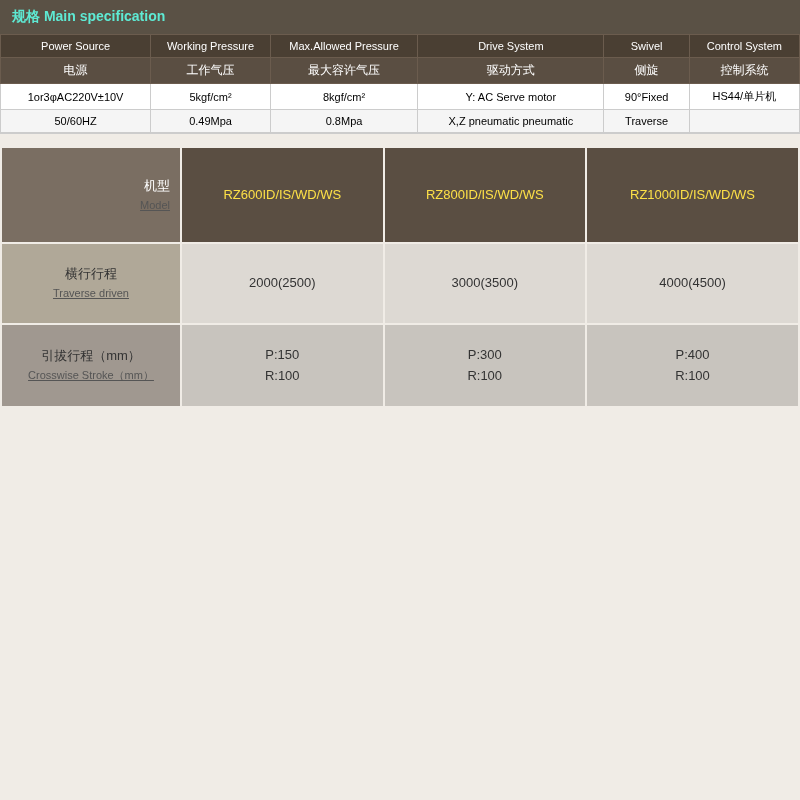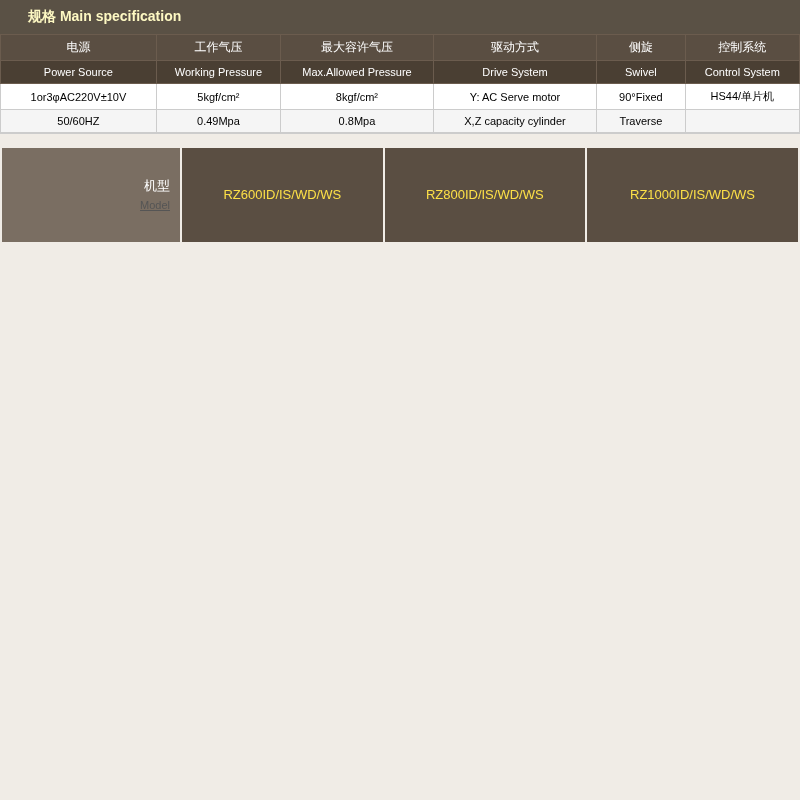--- a/index.html
+++ b/index.html
@@ -13,22 +13,22 @@
 
     .page-wrapper {
       width: 800px;
       background: #f0ece6;
       padding: 0;
     }
 
     
     .header {
       background: #5a5145;
-      color: #fef9c3;
-      padding: 8px 28px;
+      color: #5eead4;
+      padding: 8px 12px;
       font-size: 14px;
       font-weight: bold;
     }
 
     
     .spec-table-wrapper {
       background: #fff;
       border-bottom: 1px solid #ccc;
     }
 
@@ -150,51 +150,51 @@
 
 <div class="page-wrapper">
 
   <div class="header">
     <span>规格 Main specification</span>
   </div>
 
   <div class="spec-table-wrapper">
     <table class="spec-table">
       <thead>
+        <tr>
+          <th>Power Source</th>
+          <th>Working Pressure</th>
+          <th>Max.Allowed Pressure</th>
+          <th>Drive System</th>
+          <th>Swivel</th>
+          <th>Control System</th>
+        </tr>
         <tr>
           <th class="chinese-header">电源</th>
           <th class="chinese-header">工作气压</th>
           <th class="chinese-header">最大容许气压</th>
           <th class="chinese-header">驱动方式</th>
           <th class="chinese-header">侧旋</th>
           <th class="chinese-header">控制系统</th>
         </tr>
-        <tr>
-          <th>Power Source</th>
-          <th>Working Pressure</th>
-          <th>Max.Allowed Pressure</th>
-          <th>Drive System</th>
-          <th>Swivel</th>
-          <th>Control System</th>
-        </tr>
       </thead>
       <tbody>
         <tr>
           <td>1or3φAC220V±10V</td>
           <td>5kgf/cm²</td>
           <td>8kgf/cm²</td>
           <td>Y: AC Serve motor</td>
           <td>90°Fixed</td>
           <td>HS44/单片机</td>
         </tr>
         <tr class="row-alt">
           <td>50/60HZ</td>
           <td>0.49Mpa</td>
           <td>0.8Mpa</td>
-          <td>X,Z capacity cylinder</td>
+          <td>X,Z pneumatic pneumatic</td>
           <td>Traverse</td>
           <td></td>
         </tr>
       </tbody>
     </table>
   </div>
 
   <div class="model-section">
     <table class="model-table">
       <thead>
@@ -202,17 +202,35 @@
           <th class="label-col">
             <span class="chinese-text">机型</span>
             <span class="english-text">Model</span>
           </th>
           <th>RZ600ID/IS/WD/WS</th>
           <th>RZ800ID/IS/WD/WS</th>
           <th>RZ1000ID/IS/WD/WS</th>
         </tr>
       </thead>
       <tbody>
+        <tr>
+          <td class="label-cell">
+            <span class="chinese-text">横行行程</span>
+            <span class="english-text">Traverse driven</span>
+          </td>
+          <td class="value-cell">2000(2500)</td>
+          <td class="value-cell">3000(3500)</td>
+          <td class="value-cell">4000(4500)</td>
+        </tr>
+        <tr class="row-even">
+          <td class="label-cell">
+            <span class="chinese-text">引拔行程（mm）</span>
+            <span class="english-text">Crosswise Stroke（mm）</span>
+          </td>
+          <td class="value-cell">P:150<br>R:100</td>
+          <td class="value-cell">P:300<br>R:100</td>
+          <td class="value-cell">P:400<br>R:100</td>
+        </tr>
       </tbody>
     </table>
   </div>
 
 </div>
 
 </body></html>

